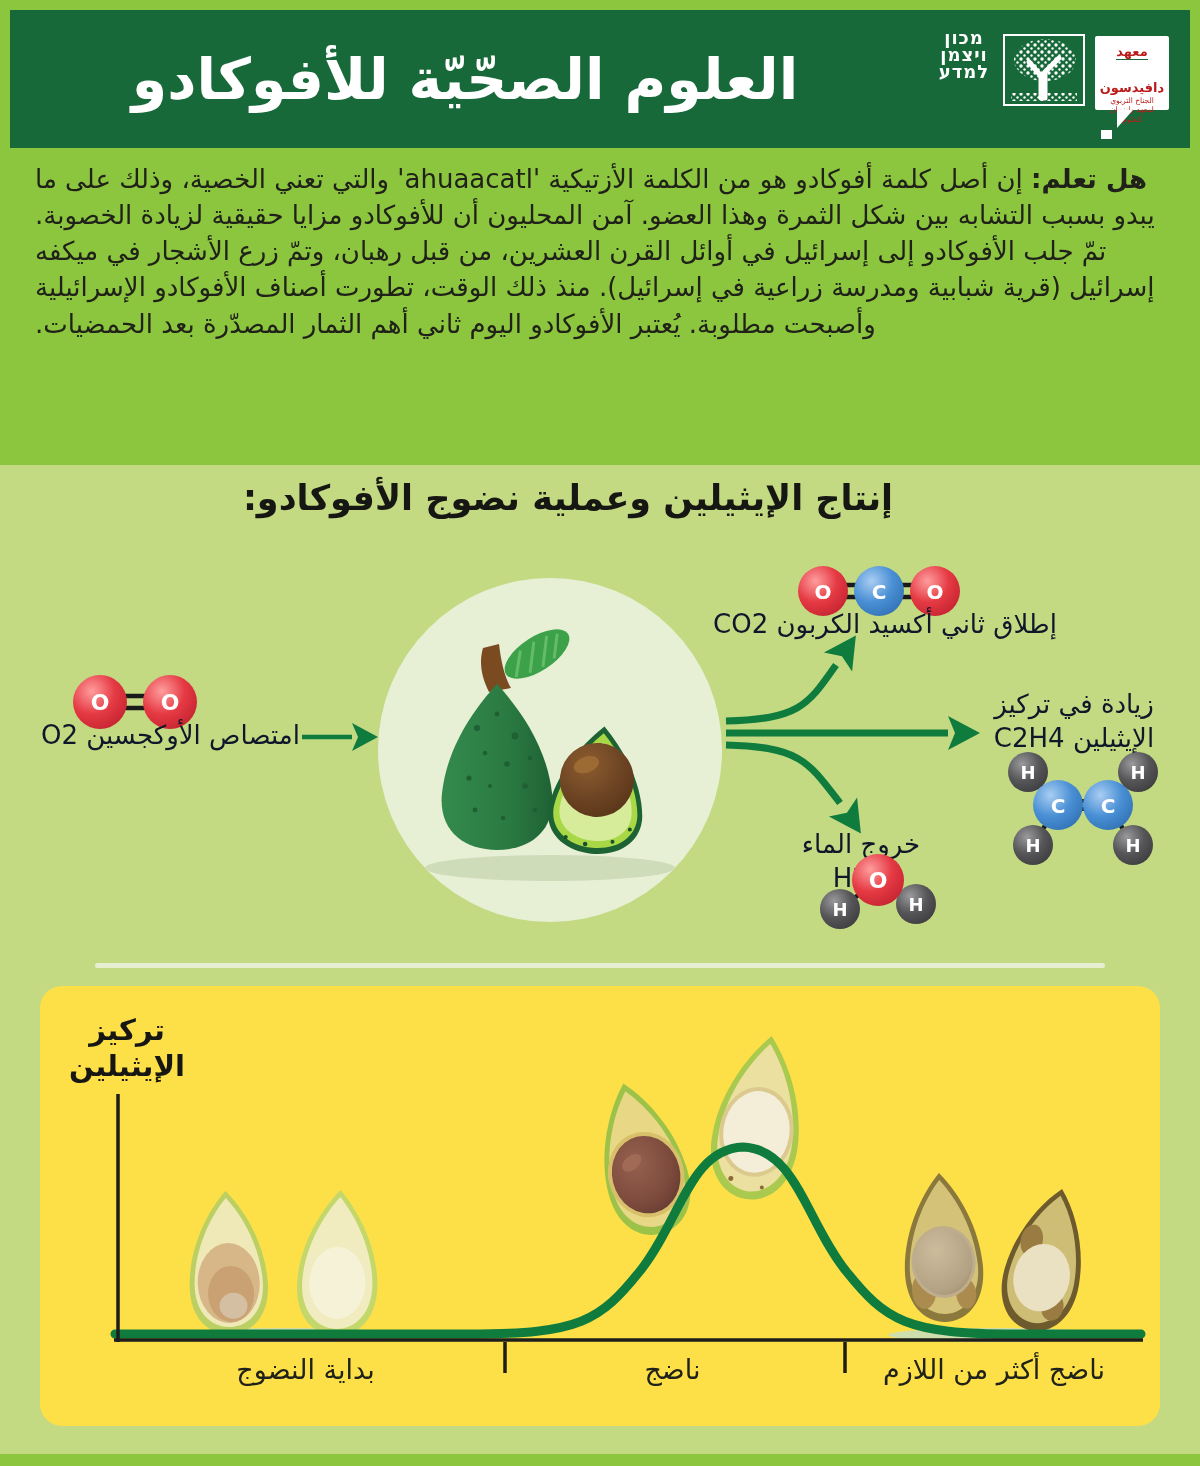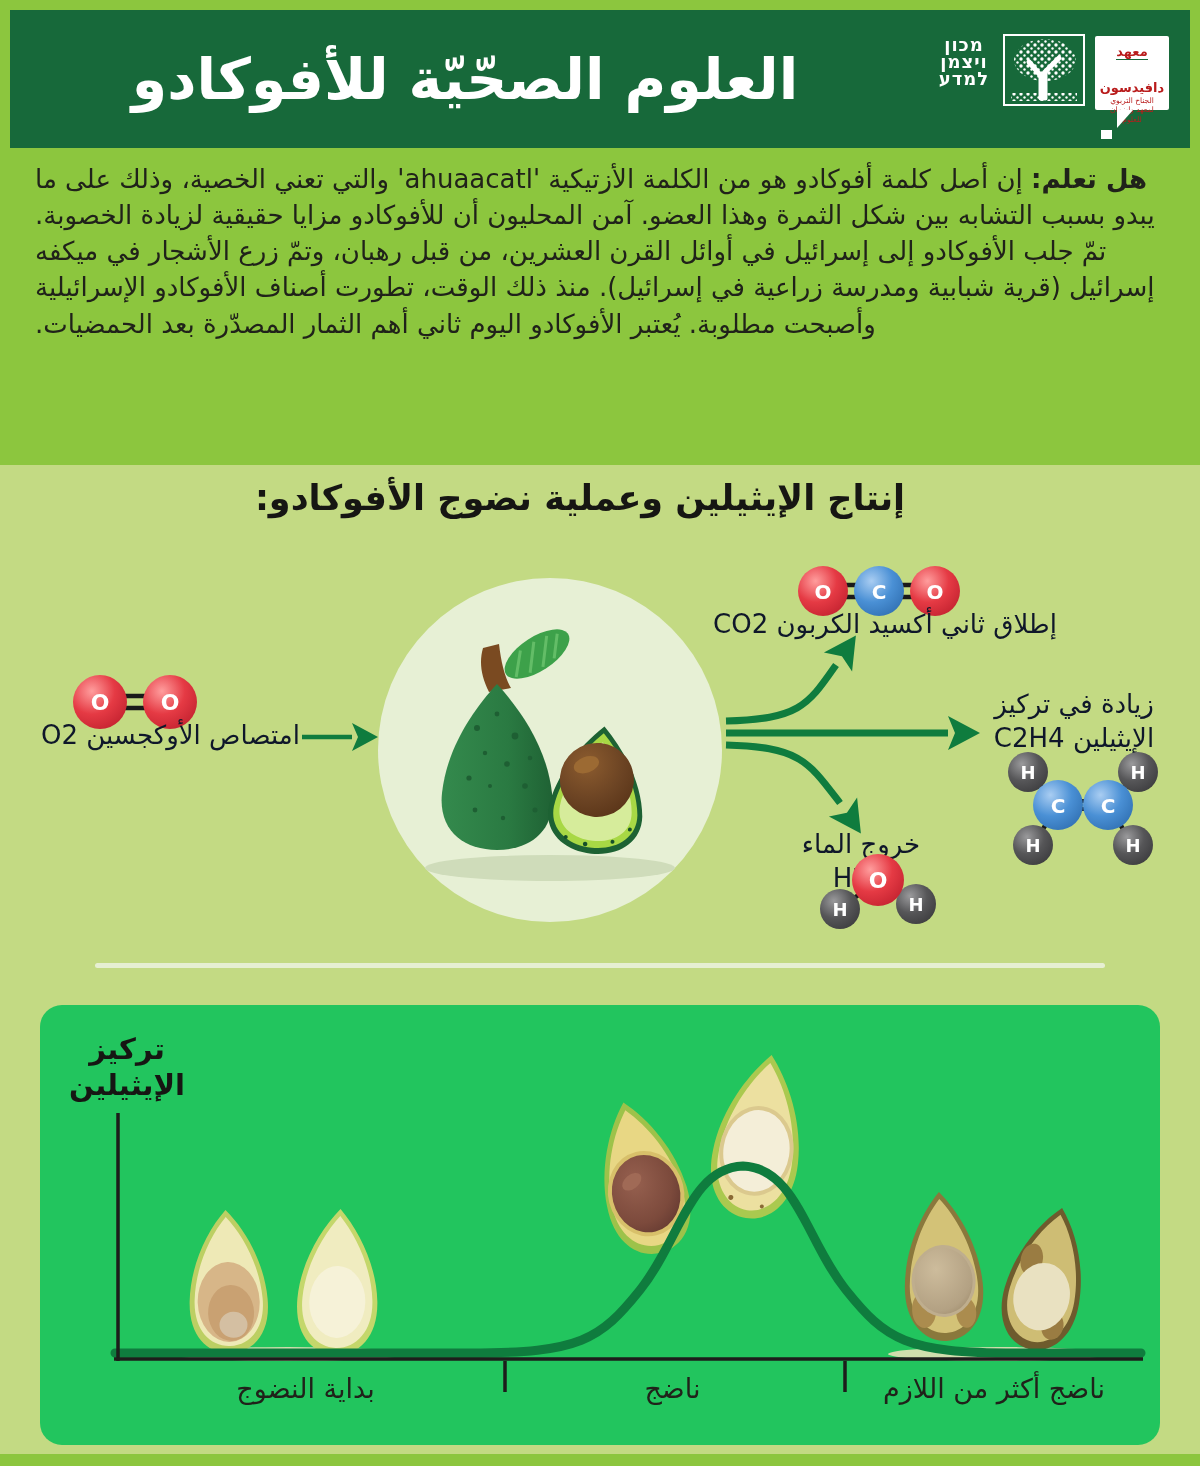--- a/index.html
+++ b/index.html
@@ -8,46 +8,46 @@
     background:#8cc63e;
     font-family:"DejaVu Sans",sans-serif;
     color:#1d1d1b;
   }
   .abs{position:absolute;}
   
   .header{left:10px;top:10px;width:1180px;height:138px;background:#17693a;}
   .main-title{left:20px;top:0;width:870px;height:138px;display:flex;align-items:center;justify-content:center;
     color:#ffffff;font-size:57px;font-weight:bold;direction:rtl;white-space:nowrap;}
   .logo{left:915px;top:12px;width:260px;height:126px;}
-  .heb{left:8px;top:14px;width:62px;color:#fff;font-weight:bold;font-size:18px;line-height:0.95;text-align:center;letter-spacing:1px;}
+  .heb{left:8px;top:7px;width:62px;color:#fff;font-weight:bold;font-size:18px;line-height:0.95;text-align:center;letter-spacing:1px;}
   .treebox{left:78px;top:12px;width:82px;height:72px;border:2px solid #fff;box-sizing:border-box;background:#17693a;}
   .bubble{left:170px;top:14px;width:74px;height:74px;background:#fff;border-radius:2px;direction:rtl;text-align:center;
     color:#b91c1c;padding-top:5px;box-sizing:border-box;}
   .bubble .b1{font-size:13px;font-weight:bold;line-height:1.05;display:inline-block;border-bottom:1.5px solid #17693a;}
   .bubble .b2{font-size:13px;font-weight:bold;line-height:1.15;margin-top:21px;}
   .bubble .b3{font-size:7.5px;line-height:1.25;margin-top:0;}
   .bubble-tail{left:192px;top:88px;width:0;height:0;border-left:16px solid #fff;border-bottom:18px solid transparent;}
   .bubble-dot{left:176px;top:108px;width:11px;height:9px;background:#fff;}
   
   .intro{left:35px;top:161px;width:1130px;direction:rtl;text-align:left;
     font-size:26px;line-height:1.39;color:#20221a;}
   .intro b{font-weight:bold;}
   
   .section2{left:0;top:465px;width:1200px;height:1001px;background:#c3da83;}
-  .process-heading{left:12px;top:13px;width:1136px;text-align:center;direction:rtl;
+  .process-heading{left:0;top:13px;width:1136px;text-align:center;direction:rtl;
     font-size:35px;font-weight:bold;color:#161613;}
   .circle{left:378px;top:113px;width:344px;height:344px;border-radius:50%;background:#e7f0d5;}
   .lbl{direction:rtl;font-size:26px;color:#0f172a;line-height:1.3;}
   .lbl-o2{left:8px;top:254px;width:292px;text-align:right;}
   .lbl-co2{left:700px;top:143px;width:370px;text-align:center;}
   .lbl-c2h4{left:980px;top:223px;width:188px;text-align:center;}
   .lbl-h2o{left:770px;top:363px;width:182px;text-align:center;}
   .divider{left:95px;top:498px;width:1010px;height:5px;background:#e6efd2;border-radius:3px;}
   
-  .panel{left:40px;top:540px;width:1120px;height:440px;background:#22c55e;border-radius:22px;}
+  .panel{left:40px;top:521px;width:1120px;height:440px;background:#fde047;border-radius:22px;}
   .ylabel{left:12px;top:26px;width:150px;text-align:center;font-weight:bold;font-size:29px;line-height:1.25;direction:rtl;color:#161613;}
   .stage{top:368px;height:38px;direction:rtl;font-size:27px;color:#20221a;text-align:center;}
   .stage1{left:118px;width:295px;}
   .stage2{left:520px;width:225px;}
   .stage3{left:788px;width:332px;}
   svg{display:block;}
 </style>
 </head>
 <body>
 

